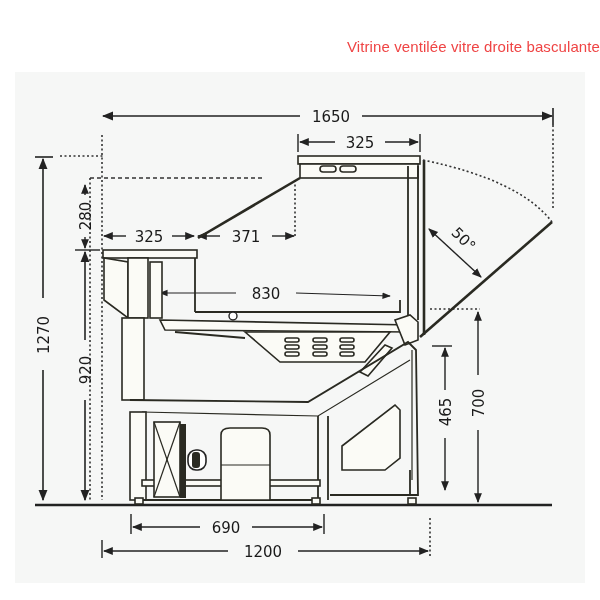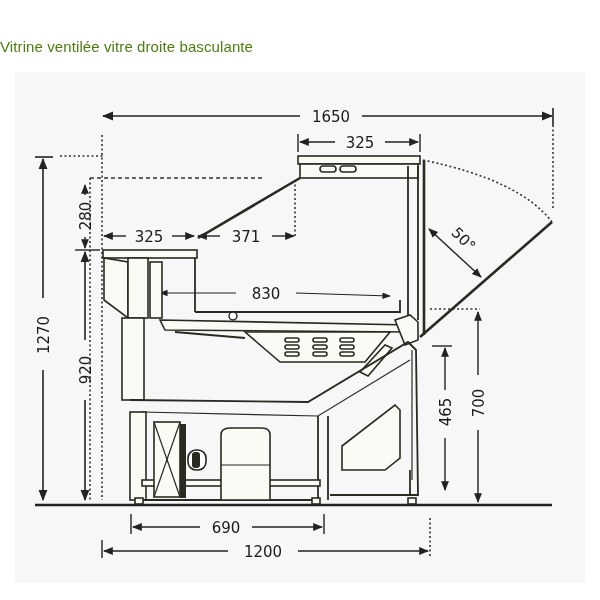--- a/index.html
+++ b/index.html
@@ -1,19 +1,19 @@
 <!DOCTYPE html>
 <html><head>
 <meta charset="utf-8">
 <style>
   html, body { margin: 0; padding: 0; background: #ffffff; }
   body { width: 600px; height: 600px; position: relative; overflow: hidden;
          font-family: "Liberation Sans", "DejaVu Sans", sans-serif; }
-  .title { position: absolute; left: 0; top: 38px; width: 600px; text-align: left;
-           font-size: 15px; color: #4d7c0f; letter-spacing: 0.1px; }
+  .title { position: absolute; left: 0; top: 38px; width: 600px; text-align: right;
+           font-size: 15px; color: #ef4444; letter-spacing: 0.1px; }
   .scan { position: absolute; left: 15px; top: 72px; width: 570px; height: 511px;
           background: #f6f7f6; }
   svg { position: absolute; left: 0; top: 0; }
   .dim { font-family: "DejaVu Sans", "Liberation Sans", sans-serif; font-size: 15px; fill: #1a1a1a; }
   .ln { stroke: #2a2a22; fill: none; }
   .thin { stroke-width: 1.2; }
   .med { stroke-width: 1.8; }
   .thick { stroke-width: 2.6; }
   .dot { stroke: #333; stroke-width: 1.6; stroke-dasharray: 2 2.5; fill: none; }
   .dash { stroke: #333; stroke-width: 1.4; stroke-dasharray: 4 3; fill: none; }

